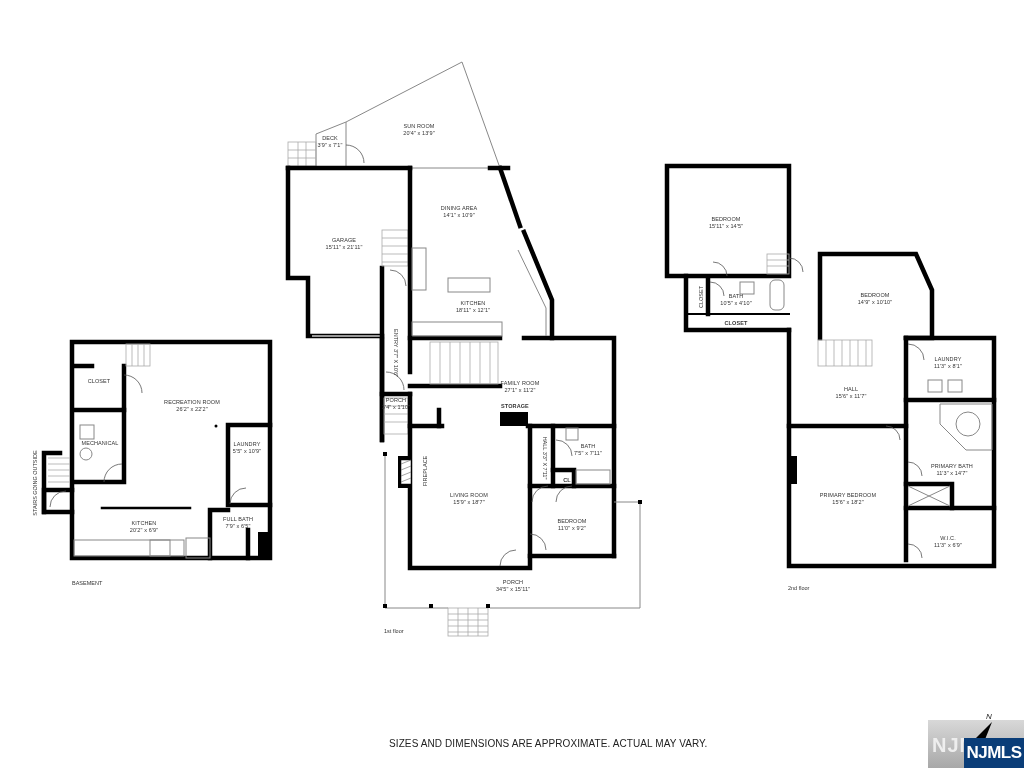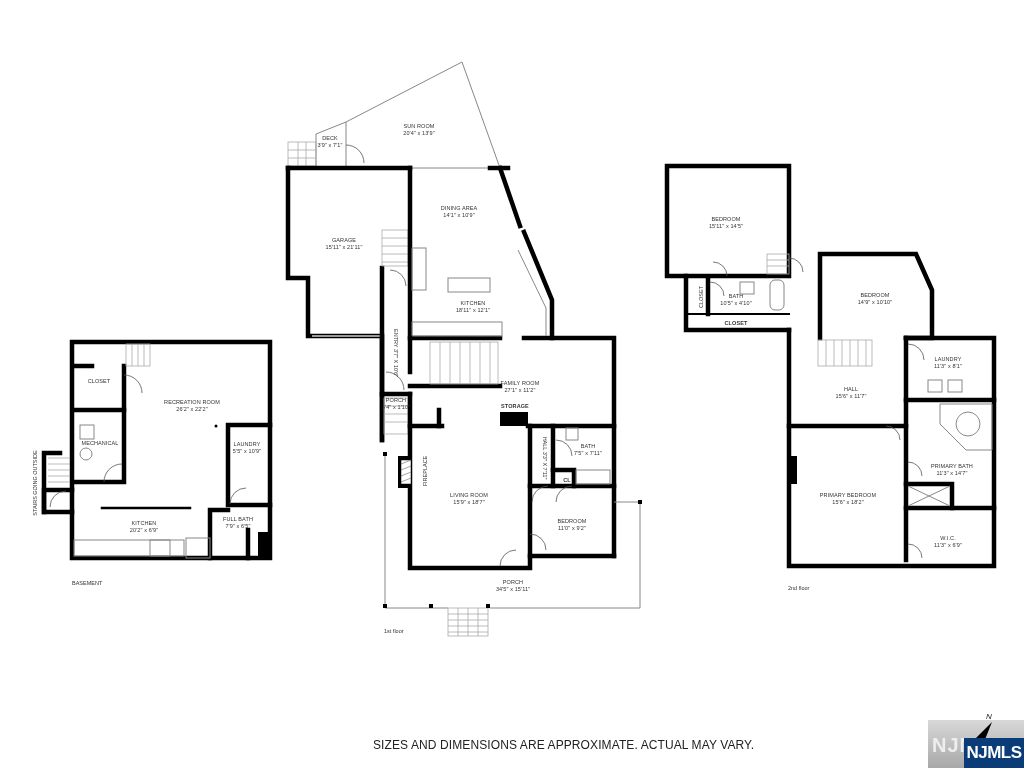--- a/index.html
+++ b/index.html
@@ -8,21 +8,21 @@
   .wall { fill:none; stroke:#000; stroke-width:4.5; stroke-linejoin:miter; stroke-linecap:square; }
   .thin { fill:none; stroke:#888; stroke-width:1; }
   .thin2 { fill:none; stroke:#aaa; stroke-width:0.8; }
   .win { fill:#fff; stroke:#999; stroke-width:0.8; }
   .door { fill:none; stroke:#555; stroke-width:0.8; }
   .lbl { position:absolute; font-size:5.5px; color:#333; text-align:center; white-space:nowrap; transform:translateX(-50%); line-height:7px; letter-spacing:0.1px; }
   .lbl .n { display:block; text-transform:uppercase; }
   .lbl .d { display:block; }
   .vlbl { position:absolute; font-size:5.5px; color:#333; white-space:nowrap; text-transform:uppercase; }
   .floor { position:absolute; font-size:5.5px; color:#333; }
-  .disclaimer { position:absolute; left:373px; top:738px; font-size:12px; color:#222; letter-spacing:0.1px; }
+  .disclaimer { position:absolute; left:389px; top:738px; font-size:10px; color:#222; letter-spacing:0.1px; }
   .logo { position:absolute; left:920px; top:712px; width:104px; height:56px; }
   .logo .bg { position:absolute; left:8px; top:8px; width:96px; height:48px; background:linear-gradient(#d8d8d8,#a8a8a8); }
   .logo .ghost { position:absolute; left:12px; top:22px; font-size:20px; font-weight:bold; color:#eee; letter-spacing:1px; }
   .logo .badge { position:absolute; left:44px; top:26px; width:60px; height:30px; background:#0a3d78; color:#fff; font-weight:bold; font-size:17px; text-align:center; line-height:30px; letter-spacing:-0.5px; }
   .logo .north { position:absolute; left:66px; top:0px; font-size:8px; font-style:italic; color:#222; }
 </style>
 </head>
 <body>
 
 <svg class="plan" viewBox="0 0 1024 768">

